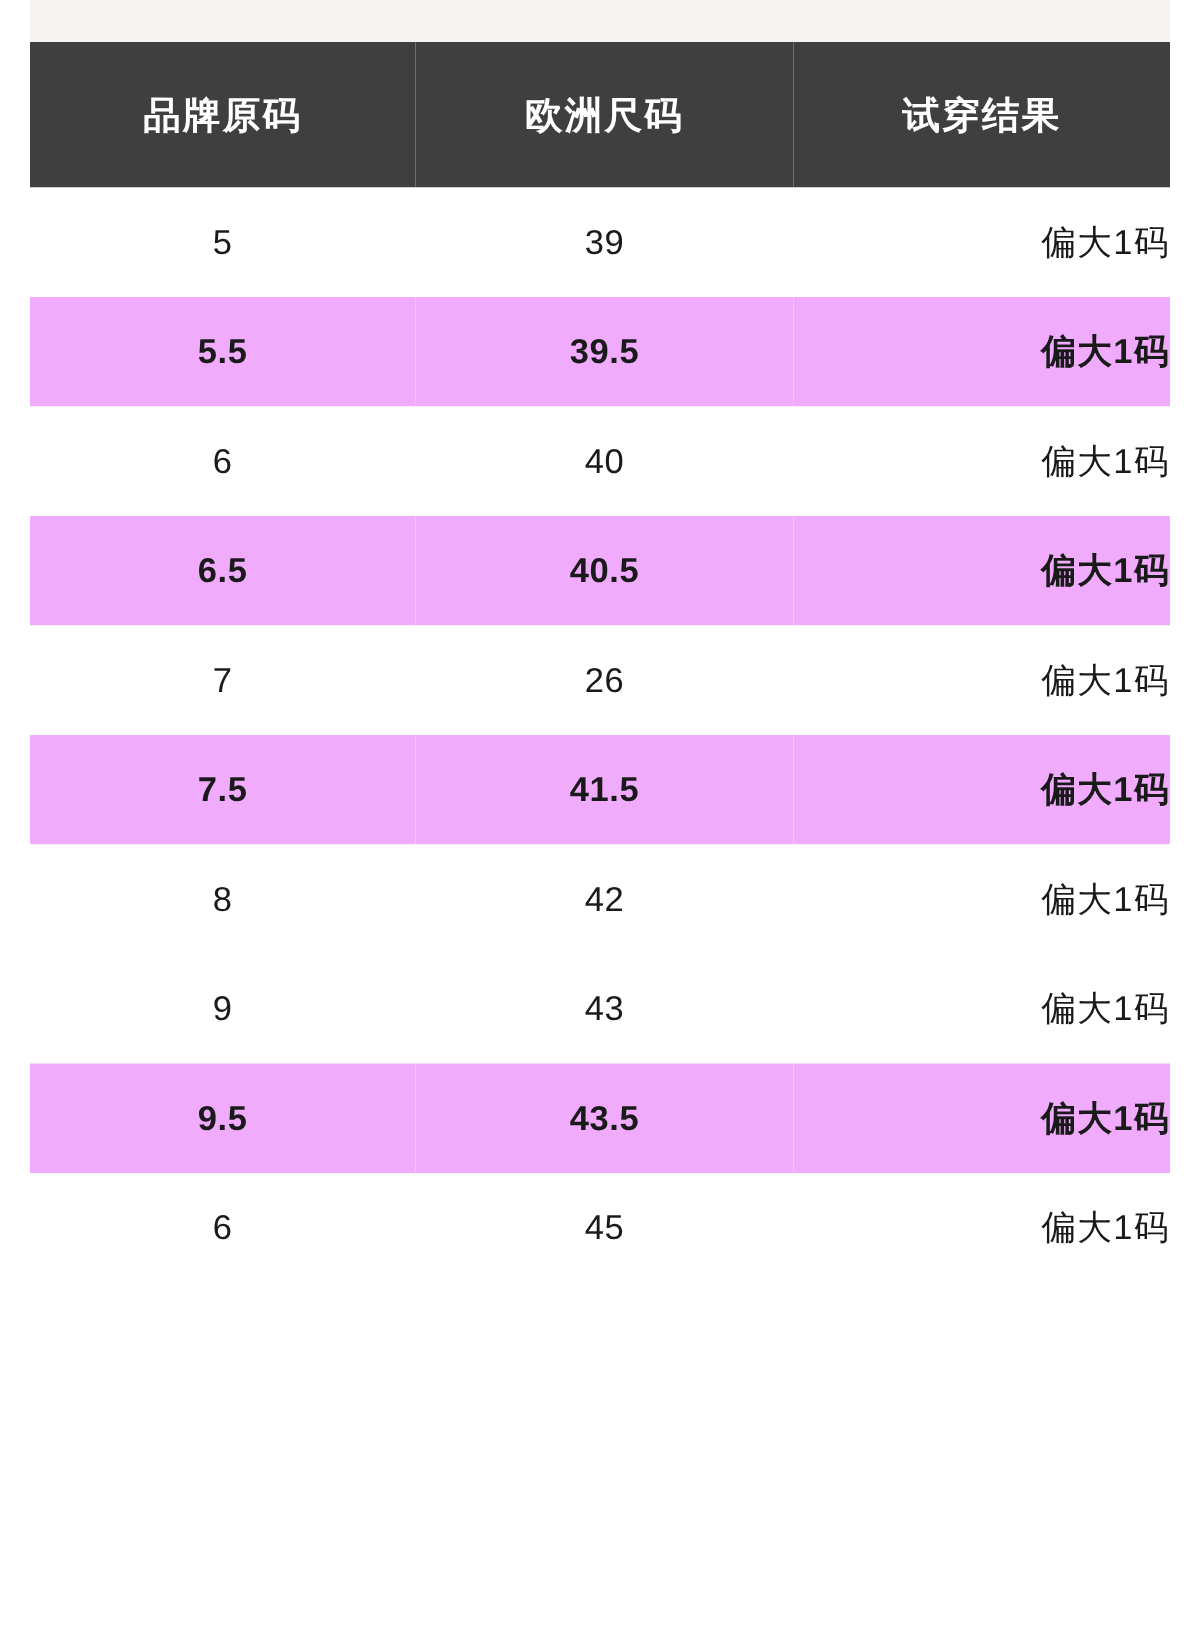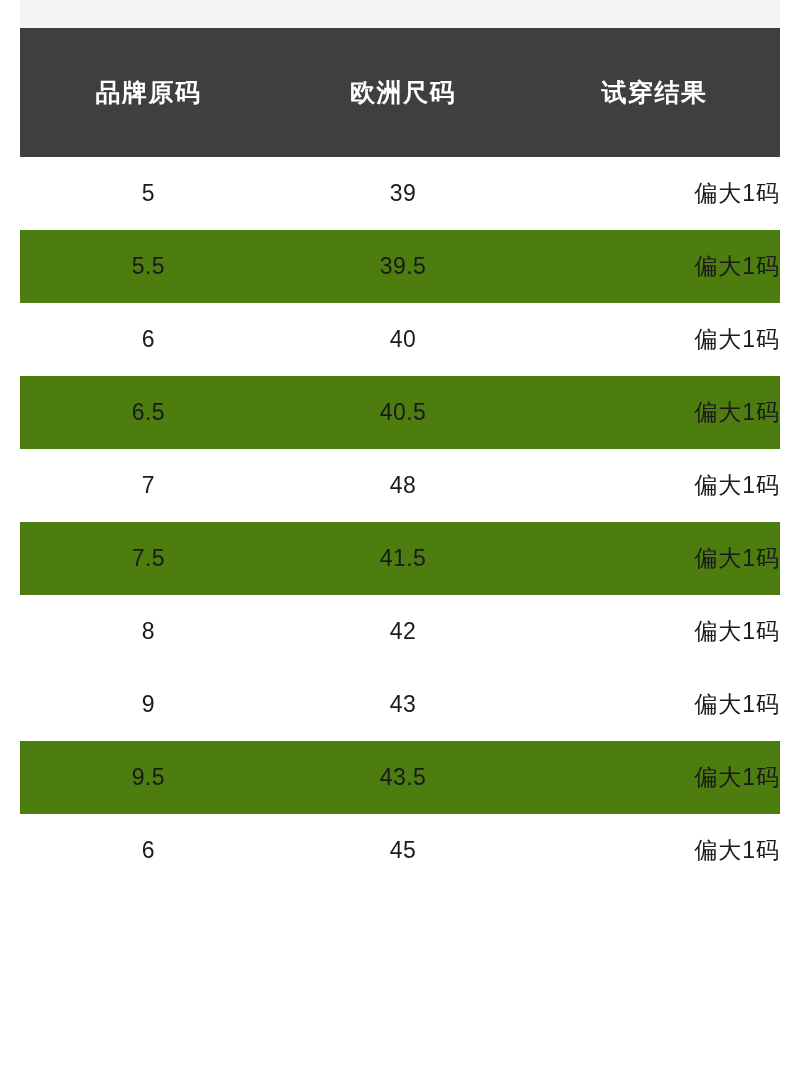--- a/index.html
+++ b/index.html
@@ -50,41 +50,42 @@
   .size-table col.c2 { width: 33.2%; }
   .size-table col.c3 { width: 33.0%; }
 
   .size-table thead th {
     background: #403f3f;
     color: #ffffff;
     font-size: 25px;
     font-weight: 700;
     letter-spacing: 1.5px;
     height: 97px;
-    padding: 16px;
+    padding: 0;
     text-align: center;
     vertical-align: middle;
     border: 0;
   }
 
   .size-table tbody td {
     height: 73px;
     padding: 0;
     text-align: center;
     vertical-align: middle;
     font-size: 23px;
     font-weight: 400;
     color: #1a1a1a;
     background: #ffffff;
     border: 0;
     letter-spacing: 0.4px;
   }
 
   .size-table tbody tr.alt td {
-    background: #4d7c0f;
+    background: #f0abfc;
+    font-weight: bold;
   }
 
   .size-table tbody td.col-size,
   .size-table tbody td.col-eu {
     font-size: 23px;
   }
 
   .size-table tbody td.col-fit {
     font-size: 23px;
     letter-spacing: 1px;
@@ -128,21 +129,21 @@
             <td class="col-eu">40</td>
             <td class="col-fit">偏大1码</td>
           </tr>
           <tr class="alt">
             <td class="col-size">6.5</td>
             <td class="col-eu">40.5</td>
             <td class="col-fit">偏大1码</td>
           </tr>
           <tr>
             <td class="col-size">7</td>
-            <td class="col-eu">48</td>
+            <td class="col-eu">26</td>
             <td class="col-fit">偏大1码</td>
           </tr>
           <tr class="alt">
             <td class="col-size">7.5</td>
             <td class="col-eu">41.5</td>
             <td class="col-fit">偏大1码</td>
           </tr>
           <tr>
             <td class="col-size">8</td>
             <td class="col-eu">42</td>

